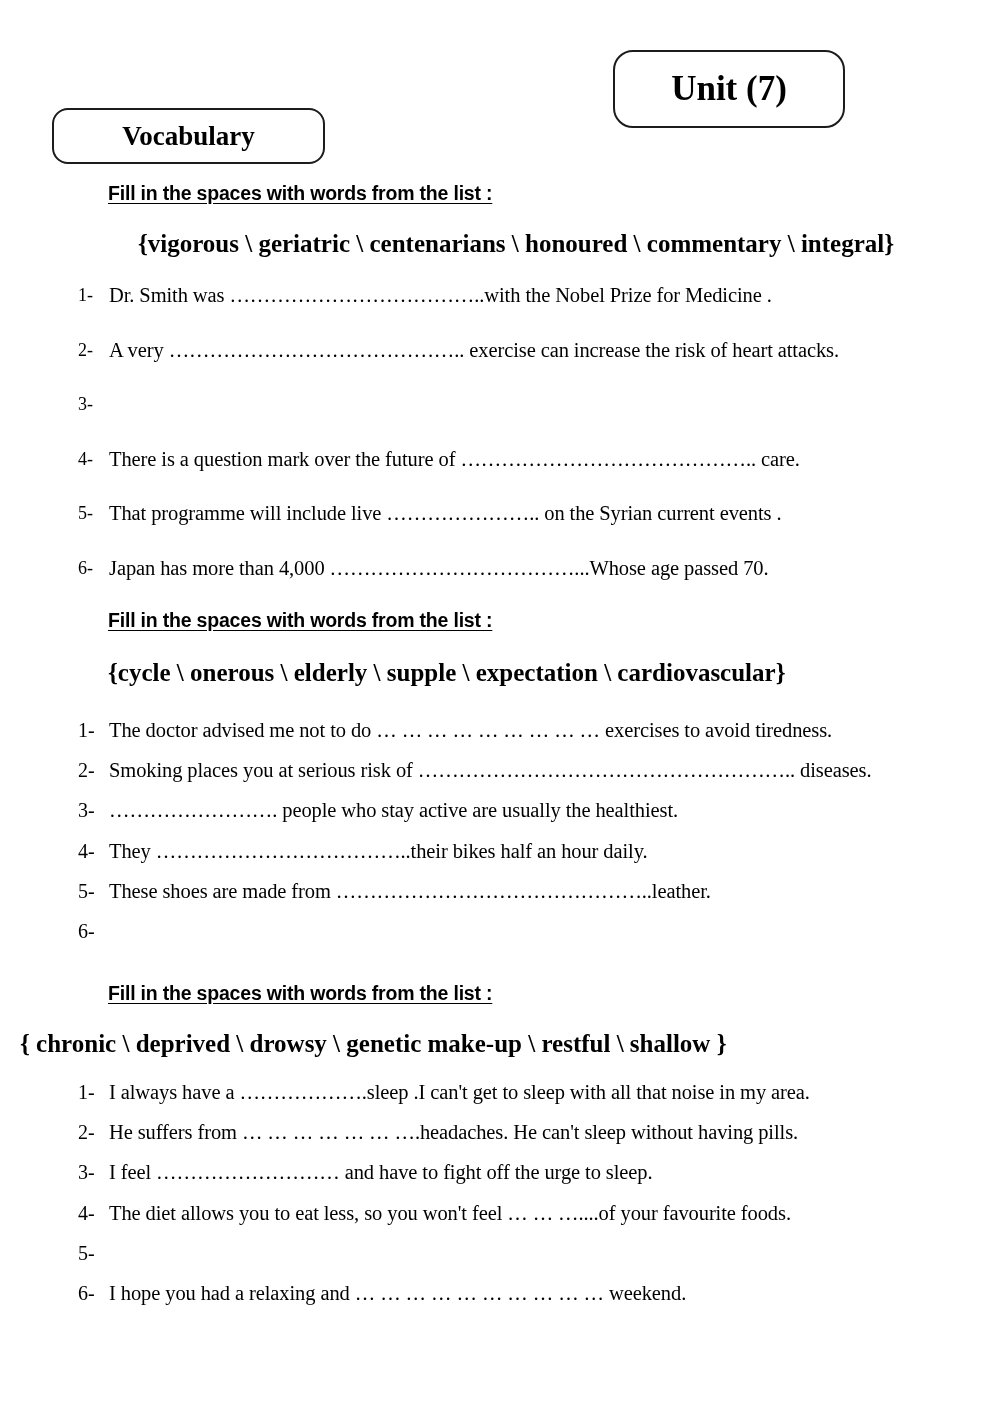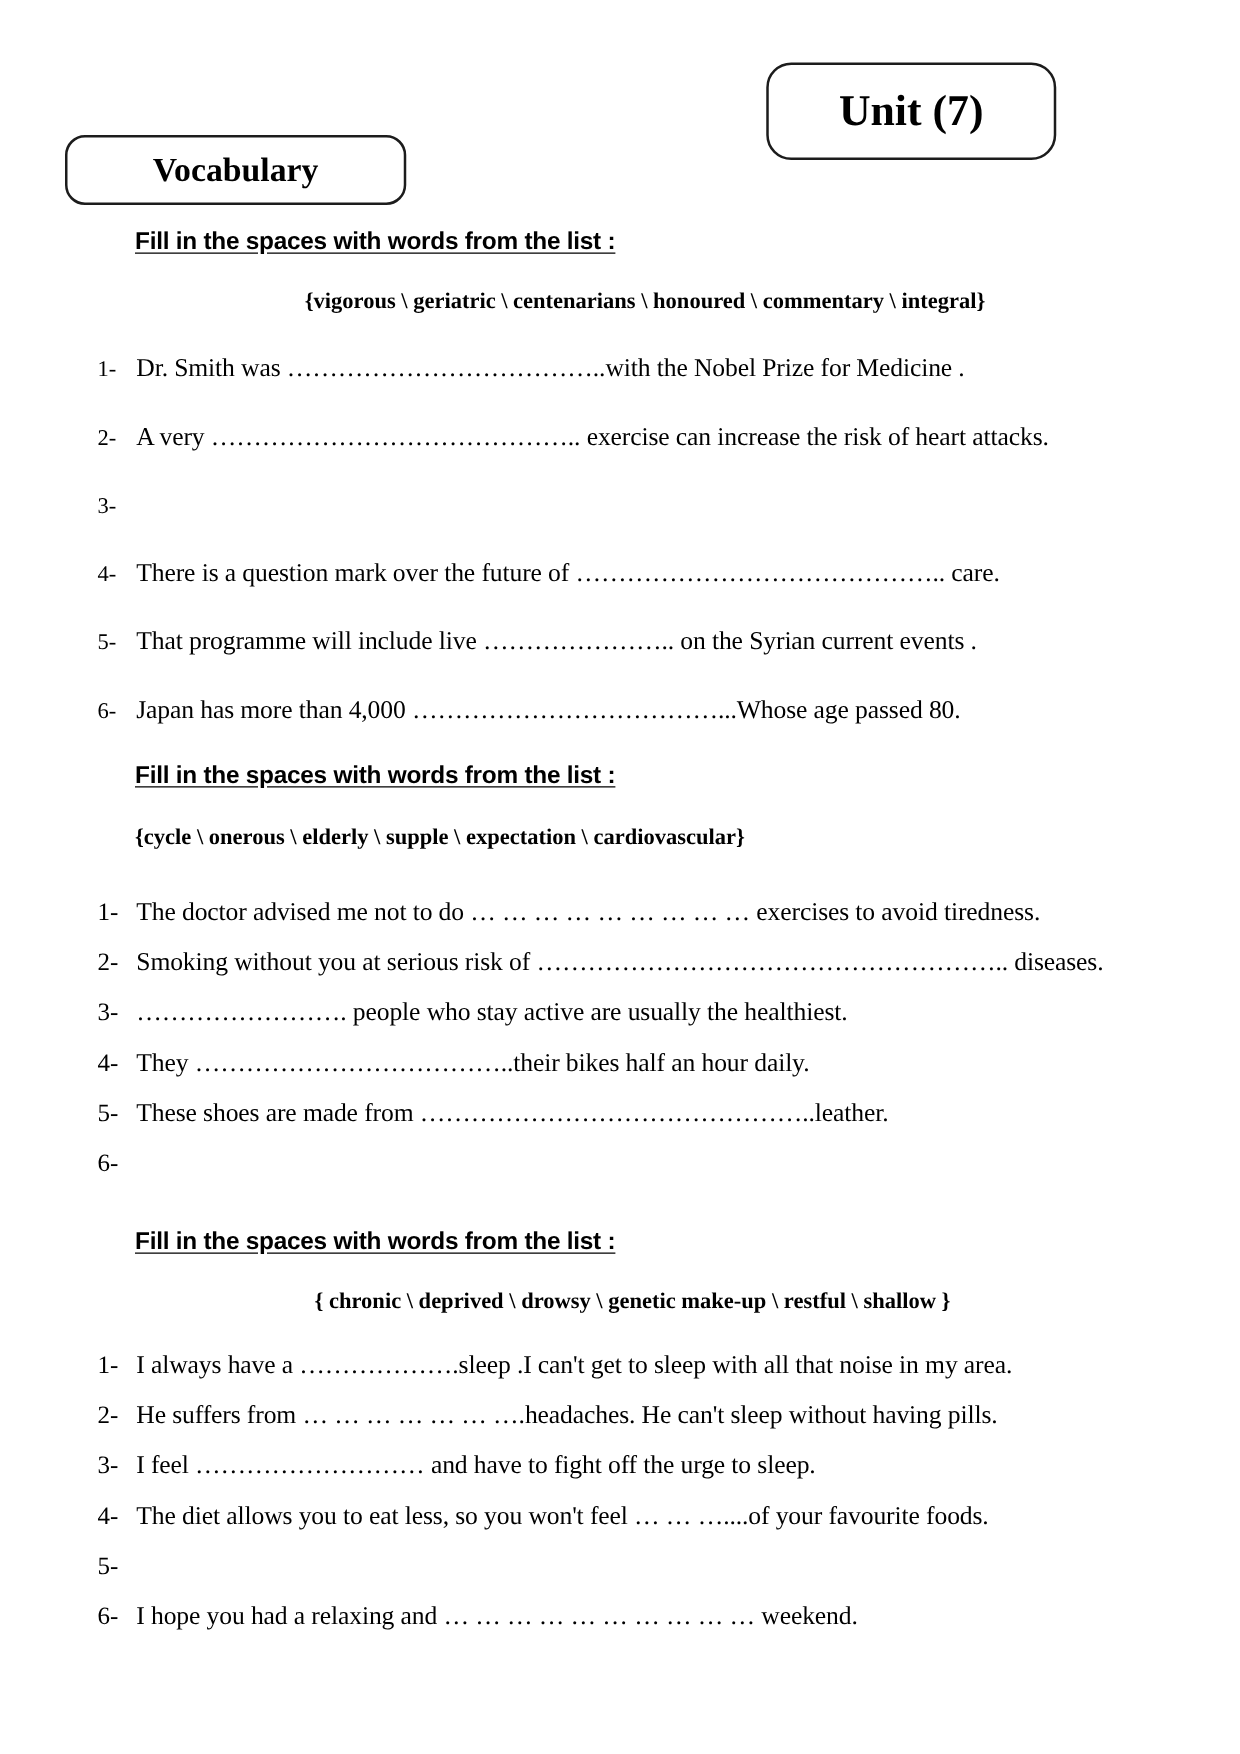--- a/index.html
+++ b/index.html
@@ -55,26 +55,26 @@
     letter-spacing: -0.2px;
     white-space: nowrap;
   }
   #heading-1 { top: 182px; }
   #heading-2 { top: 609px; }
   #heading-3 { top: 982px; }
   
   .word-list {
     position: absolute;
     font-weight: bold;
-    font-size: 18px;
+    font-size: 25px;
     white-space: nowrap;
   }
   #word-list-1 { top: 230px; left: 0; width: 100%; text-align: center; padding-left: 40px; box-sizing: border-box; }
   #word-list-2 { top: 659px; left: 108px; }
-  #word-list-3 { top: 1030px; left: 0; width: 100%; text-align: center; padding-left: 20px; box-sizing: border-box; }
+  #word-list-3 { top: 1030px; left: 0; width: 100%; text-align: left; padding-left: 20px; box-sizing: border-box; }
   
   .q-list {
     position: absolute;
     left: 78px;
     right: 30px;
   }
   #q-list-1 { top: 284px; }
   #q-list-2 { top: 719px; }
   #q-list-3 { top: 1081px; }
   .q-item {
@@ -127,34 +127,34 @@
     <div class="q-item">
       <span class="q-num">4-</span>
       <span class="q-text">There is a question mark over the future of …………………………………….. care.</span>
     </div>
     <div class="q-item">
       <span class="q-num">5-</span>
       <span class="q-text">That programme will include live ………………….. on the Syrian current events .</span>
     </div>
     <div class="q-item">
       <span class="q-num">6-</span>
-      <span class="q-text">Japan has more than 4,000 ………………………………...Whose age passed 80.</span>
+      <span class="q-text">Japan has more than 4,000 ………………………………...Whose age passed 70.</span>
     </div>
   </div>
 
   <div class="fill-heading" id="heading-2">Fill in the spaces with words from the list :</div>
   <div class="word-list" id="word-list-2">{cycle   \ onerous \ elderly \   supple \   expectation \   cardiovascular}</div>
   <div class="q-list" id="q-list-2">
     <div class="q-item">
       <span class="q-num">1-</span>
       <span class="q-text">The doctor advised me not to do … … … … … … … … … exercises to avoid tiredness.</span>
     </div>
     <div class="q-item">
       <span class="q-num">2-</span>
-      <span class="q-text">Smoking without you at serious risk of ……………………………………………….. diseases.</span>
+      <span class="q-text">Smoking places you at serious risk of ……………………………………………….. diseases.</span>
     </div>
     <div class="q-item">
       <span class="q-num">3-</span>
       <span class="q-text">……………………. people who stay active are usually the healthiest.</span>
     </div>
     <div class="q-item">
       <span class="q-num">4-</span>
       <span class="q-text">They ………………………………..their bikes half an hour daily.</span>
     </div>
     <div class="q-item">

